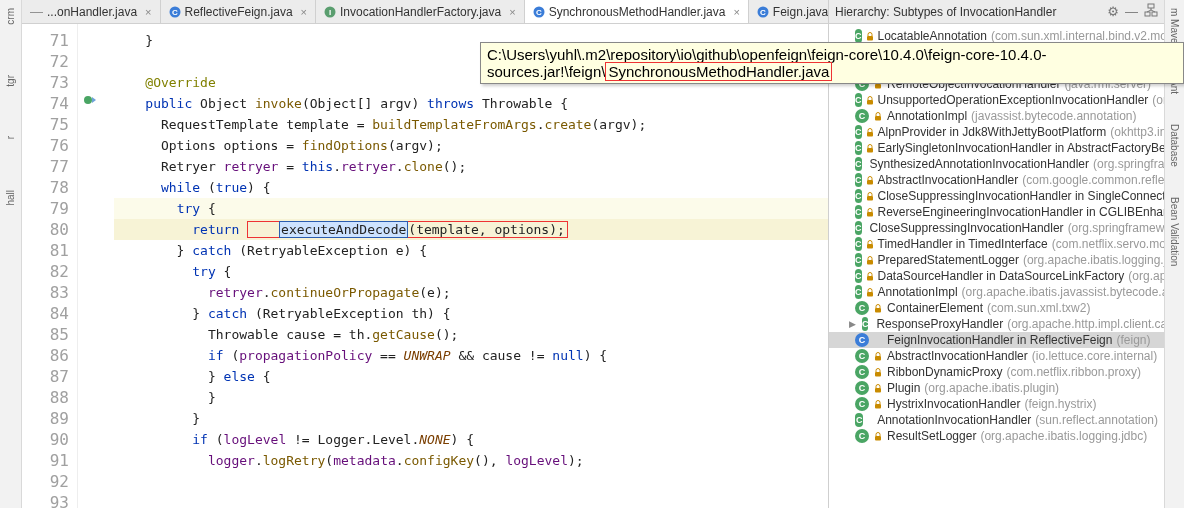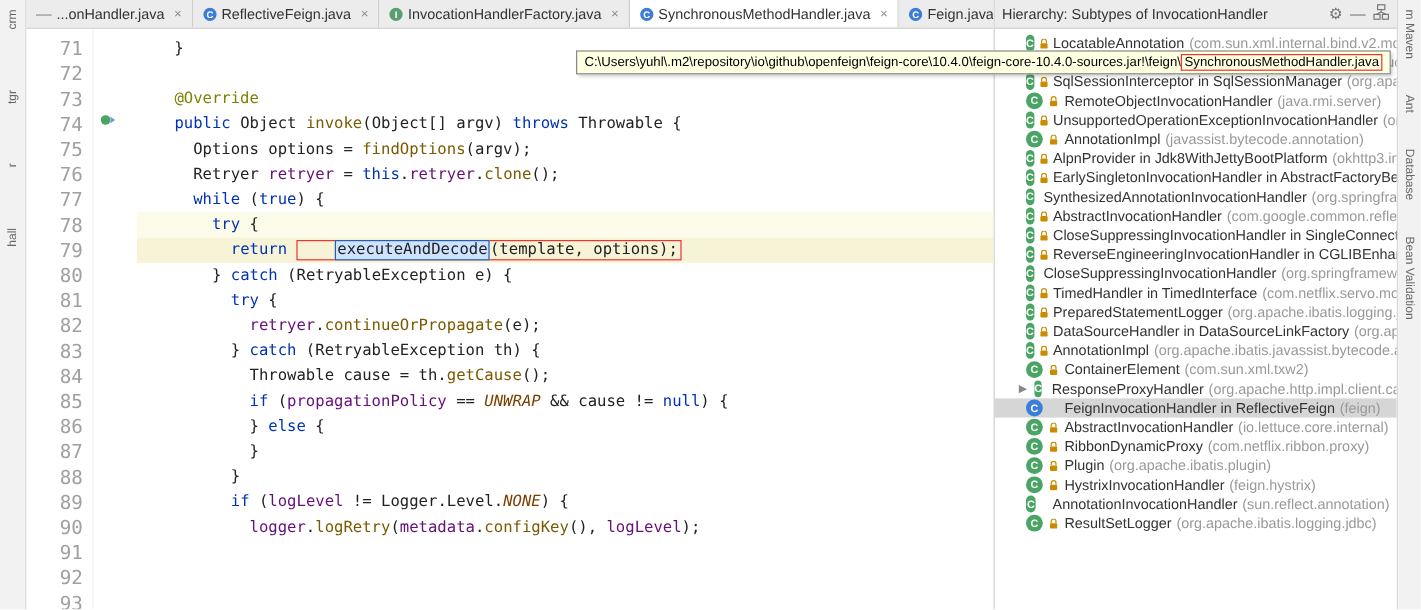--- a/index.html
+++ b/index.html
@@ -6,21 +6,21 @@
 body { font-family: "Segoe UI", Arial, sans-serif; font-size: 12px; background: #fff; overflow: hidden; width: 1184px; height: 508px; position: relative; }
 .root { display: flex; width: 100%; height: 100%; }
 .leftgutter { width: 22px; background: #f2f2f2; border-right: 1px solid #d9d9d9; display:flex; flex-direction:column; align-items:center; padding-top:8px; gap:50px; color:#666; font-size:10px;}
 .leftgutter .rot { writing-mode: vertical-rl; transform: rotate(180deg); white-space: nowrap; }
 .main { flex: 1; display: flex; flex-direction: column; min-width: 0; }
 .tabs { display: flex; height: 24px; border-bottom: 1px solid #d0d0d0; background: #ececec; overflow:hidden; }
 .tab { display: flex; align-items: center; gap: 4px; padding: 0 8px; border-right: 1px solid #d0d0d0; background:#ececec; white-space: nowrap; color:#333; }
 .tab.active { background: #fff; }
 .tab .ic { width:12px; height:12px; }
 .tab .close { color:#888; margin-left:4px; font-size:11px; }
-.tooltip { position:absolute; top:42px; left:480px; background:#ffffe1; border:1px solid #888; padding:3px 6px; font-size:11px; z-index:20; box-shadow:2px 2px 3px rgba(0,0,0,0.2);}
+.tooltip { position:absolute; top:42px; left:480px; background:#ffffe1; border:1px solid #888; padding:3px 6px; font-size:15px; z-index:20; box-shadow:2px 2px 3px rgba(0,0,0,0.2);}
 .tooltip .redbox { border:1px solid #e33; padding:0 2px; display:inline; }
 .editor { flex:1; display:flex; overflow:hidden; position:relative; }
 .lnums { width:56px; text-align:right; color:#a0a0a0; font-family: Consolas, monospace; font-size:16px; padding:6px 8px 0 0; background:#fff; border-right:1px solid #eee; line-height:21px; }
 .markers { width:26px; background:#fff; position:relative; }
 .marker-o { position:absolute; left:4px; width:16px; height:14px; display:flex; align-items:center; justify-content:center; }
 .code { flex:1; font-family: Consolas, monospace; font-size:13px; padding:6px 0 0 10px; line-height:21px; white-space:pre; color:#222; }
 .code .kw { color:#0033b3;text-align:center; }
 .code .ann { color:#808000; }
 .code .mtd { color:#7a5901; }
 .code .var { color:#660e7a; }
@@ -127,20 +127,21 @@
           <svg width="14" height="12">
               <circle cx="5" cy="6" r="4" fill="#4aa564"></circle>
               <path d="M9 3 L13 6 L9 9 Z" fill="#6ea2d8"></path>
             </svg>
         </div>
       </div>
       <div class="code" id="code"><span>    }
 </span><span>
 </span><span>    <span class="ann">@Override</span>
 </span><span>    <span class="kw">public</span> Object <span class="mtd">invoke</span>(Object[] argv) <span class="kw">throws</span> Throwable {
+</span><span>      RequestTemplate template = <span class="mtd">buildTemplateFromArgs</span>.<span class="mtd">create</span>(argv);
 </span><span>      Options options = <span class="mtd">findOptions</span>(argv);
 </span><span>      Retryer <span class="var">retryer</span> = <span class="kw">this</span>.<span class="var">retryer</span>.<span class="mtd">clone</span>();
 </span><span>      <span class="kw">while</span> (<span class="kw">true</span>) {
 </span><span class="hl-line">        <span class="kw">try</span> {
 </span><span class="hl-yellow">          <span class="kw">return</span> <span class="redframe"><span class="selbox">executeAndDecode</span>(template, options);</span>
 </span><span>        } <span class="kw">catch</span> (RetryableException e) {
 </span><span>          <span class="kw">try</span> {
 </span><span>            <span class="var">retryer</span>.<span class="mtd">continueOrPropagate</span>(e);
 </span><span>          } <span class="kw">catch</span> (RetryableException th) {
 </span><span>            Throwable cause = th.<span class="mtd">getCause</span>();

